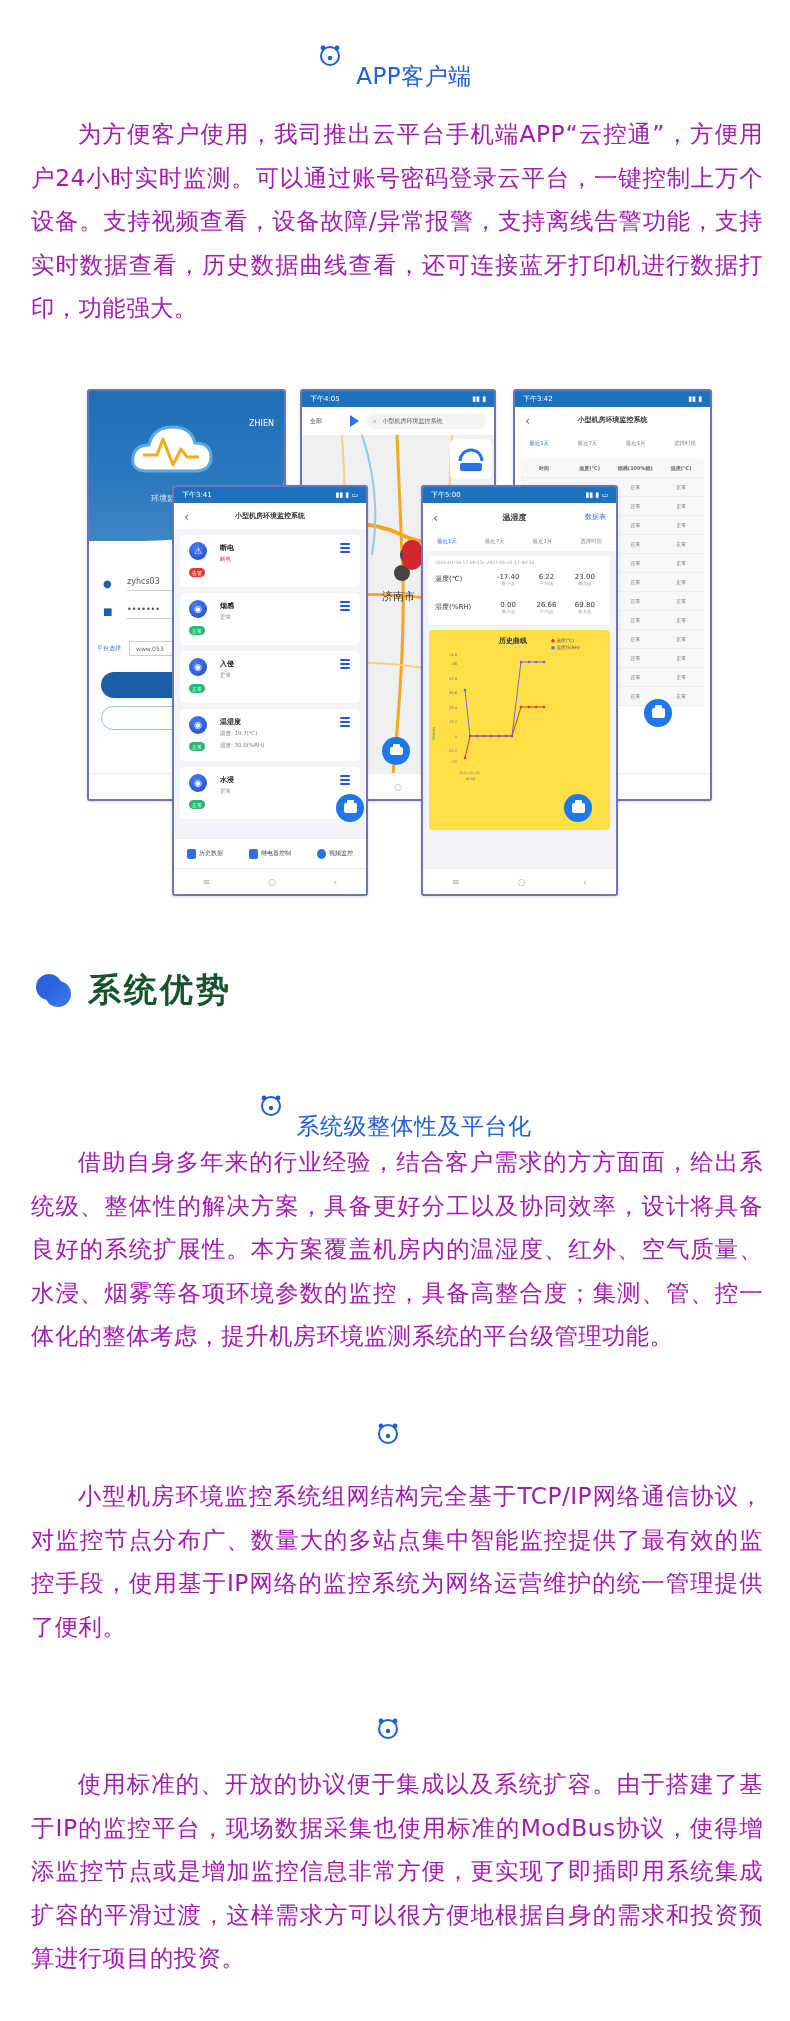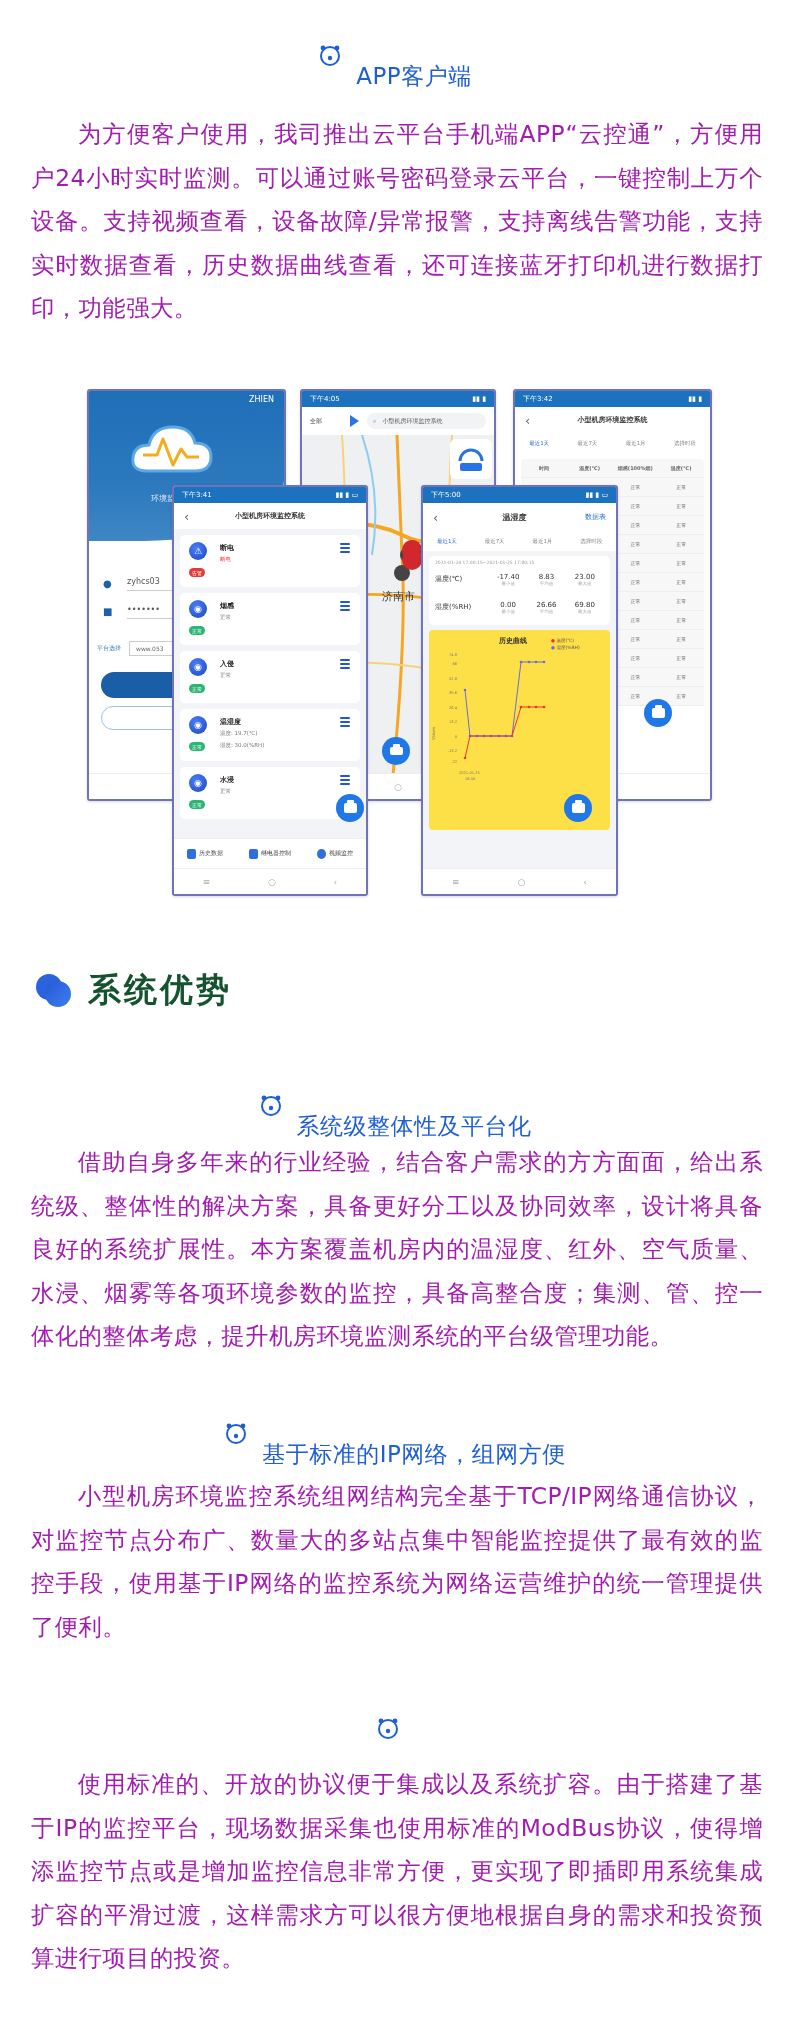--- a/index.html
+++ b/index.html
@@ -19,21 +19,21 @@
   .section-title .title-text { font-size: 33px; font-weight: bold; color: #14532d; letter-spacing: 3px; font-family: "DejaVu Sans", sans-serif; }
 
   
   .collage { position: absolute; left: 0; top: 380px; width: 790px; height: 525px; }
   .phone { position: absolute; background: #ffffff; border: 2px solid #6f74b8; border-radius: 3px; overflow: hidden; box-shadow: 0 1px 3px rgba(0,0,0,0.15); }
   .statusbar { height: 16px; background: #1d72bf; color: #fff; font-size: 7px; display: flex; align-items: center; justify-content: space-between; padding: 0 8px; }
   .navbar-bottom { position: absolute; left: 0; right: 0; bottom: 0; height: 26px; background: #fff; border-top: 1px solid #eee; display: flex; justify-content: space-around; align-items: center; color: #aaa; font-size: 9px; }
 
   
   .login-top { position: absolute; left: 0; top: 0; width: 100%; height: 150px; background: linear-gradient(180deg, #1f6fb8 0%, #2b78bd 60%, #3f86c4 100%); border-bottom-right-radius: 140px 60px; border-bottom-left-radius: 0; }
-  .login-brand { position: absolute; right: 10px; top: 4px; color: #fff; font-size: 8px; }
+  .login-brand { position: absolute; right: 10px; top: 28px; color: #fff; font-size: 8px; }
   .cloud { position: absolute; left: 38px; top: 28px; width: 88px; height: 58px; }
   .login-app-name { position: absolute; left: 62px; top: 102px; color: #d7e6f5; font-size: 8px; }
   .login-row { position: absolute; left: 14px; display: flex; align-items: center; font-size: 8px; color: #555; }
   .login-row .ico { width: 10px; height: 10px; margin-right: 14px; color: #1d5fa8; font-size: 10px; line-height: 10px; }
   .login-row .underline { border-bottom: 1px solid #ccc; width: 150px; padding-bottom: 4px; }
   .login-btn { position: absolute; left: 12px; width: 180px; height: 26px; border-radius: 13px; background: #1b5ea8; }
   .login-btn2 { position: absolute; left: 12px; width: 180px; height: 24px; border-radius: 12px; border: 1px solid #9cc2e6; background: #fff; color: #4c86c2; font-size: 10px; display: flex; align-items: center; justify-content: center; }
 
   
   .header-row { height: 26px; display: flex; align-items: center; padding: 0 10px; font-size: 7px; color: #333; background: #fff; }
@@ -378,21 +378,21 @@
     <div style="background:#f3f4f7; position:absolute; left:0; right:0; top:64px; bottom:26px;">
       <div class="stat-card">
         <div style="font-size:4.5px; color:#999;">2021-01-24 17:00:15~2021-01-25 17:00:15</div>
         <div class="stat-row">
           <span class="lbl">温度(℃)</span>
           <span class="cell">
               <span class="v">-17.40</span>
               <span class="c">最小值</span>
             </span>
           <span class="cell">
-              <span class="v">8.83</span>
+              <span class="v">6.22</span>
               <span class="c">平均值</span>
             </span>
           <span class="cell">
               <span class="v">23.00</span>
               <span class="c">最大值</span>
             </span>
         </div>
         <div class="stat-row">
           <span class="lbl">湿度(%RH)</span>
           <span class="cell">
@@ -486,21 +486,20 @@
 </div>
 <p class="para" style="top:1141px;">借助自身多年来的行业经验，结合客户需求的方方面面，给出系统级、整体性的解决方案，具备更好分工以及协同效率，设计将具备良好的系统扩展性。本方案覆盖机房内的温湿度、红外、空气质量、水浸、烟雾等各项环境参数的监控，具备高整合度；集测、管、控一体化的整体考虑，提升机房环境监测系统的平台级管理功能。</p>
 
 <div class="sub-heading" style="top:1416px;">
   <svg class="bear" viewBox="0 0 24 24">
     <circle cx="12" cy="13" r="9" fill="none" stroke="#1f5fd6" stroke-width="2"></circle>
     <circle cx="5" cy="5" r="2.4" fill="#1f5fd6"></circle>
       <circle cx="19" cy="5" r="2.4" fill="#1f5fd6"></circle>
       <circle cx="12" cy="15" r="2.2" fill="#1f5fd6"></circle>
   </svg>
-  <span class="txt">基于标准的IP网络，组网方便</span>
 </div>
 <p class="para" style="top:1475px;">小型机房环境监控系统组网结构完全基于TCP/IP网络通信协议，对监控节点分布广、数量大的多站点集中智能监控提供了最有效的监控手段，使用基于IP网络的监控系统为网络运营维护的统一管理提供了便利。</p>
 
 <div class="sub-heading" style="top:1711px;">
   <svg class="bear" viewBox="0 0 24 24">
     <circle cx="12" cy="13" r="9" fill="none" stroke="#1f5fd6" stroke-width="2"></circle>
     <circle cx="5" cy="5" r="2.4" fill="#1f5fd6"></circle>
       <circle cx="19" cy="5" r="2.4" fill="#1f5fd6"></circle>
       <circle cx="12" cy="15" r="2.2" fill="#1f5fd6"></circle>
   </svg>

